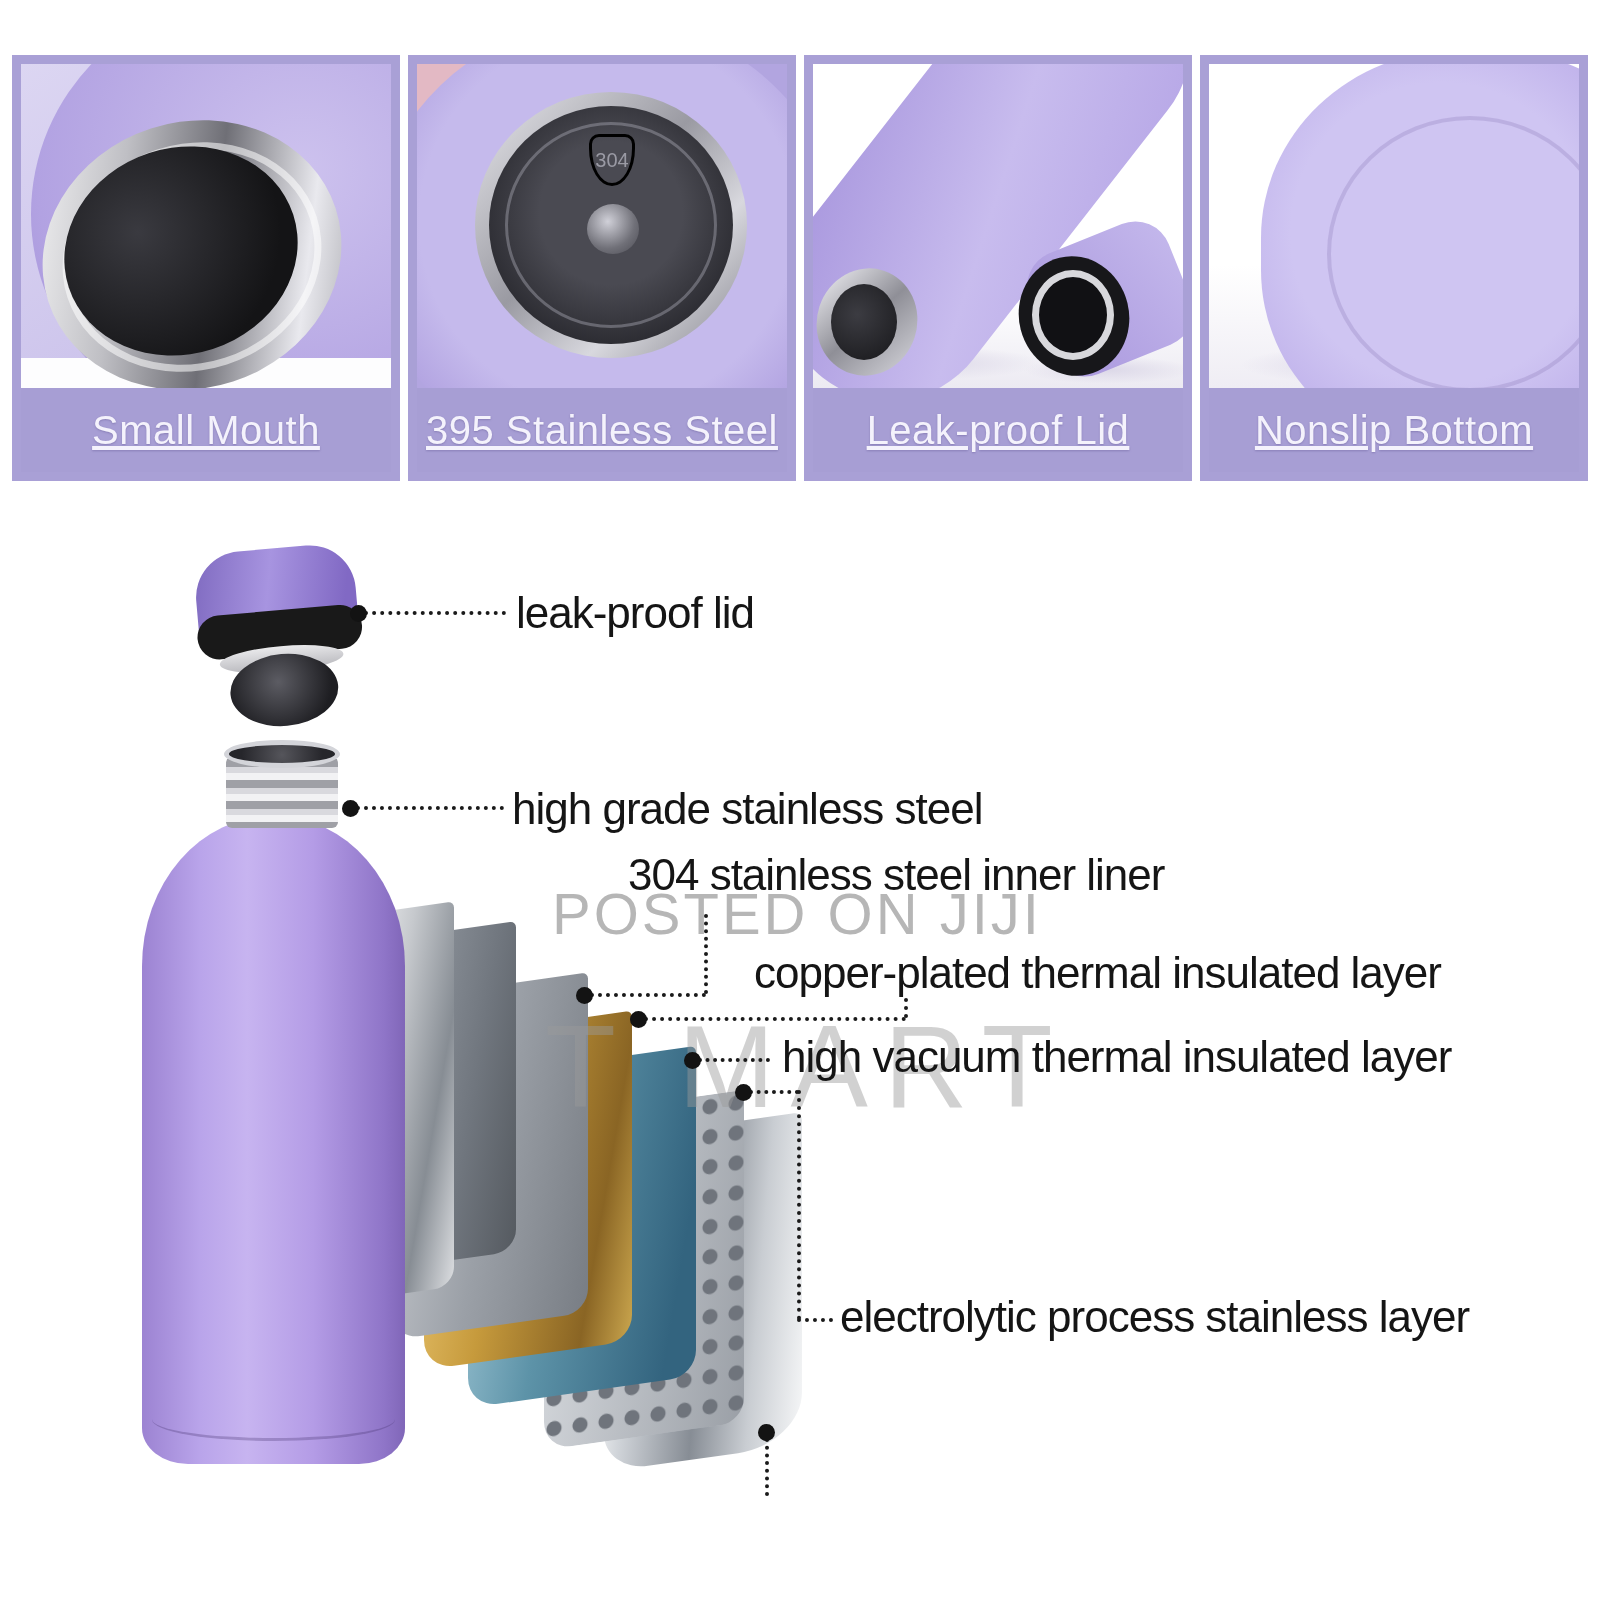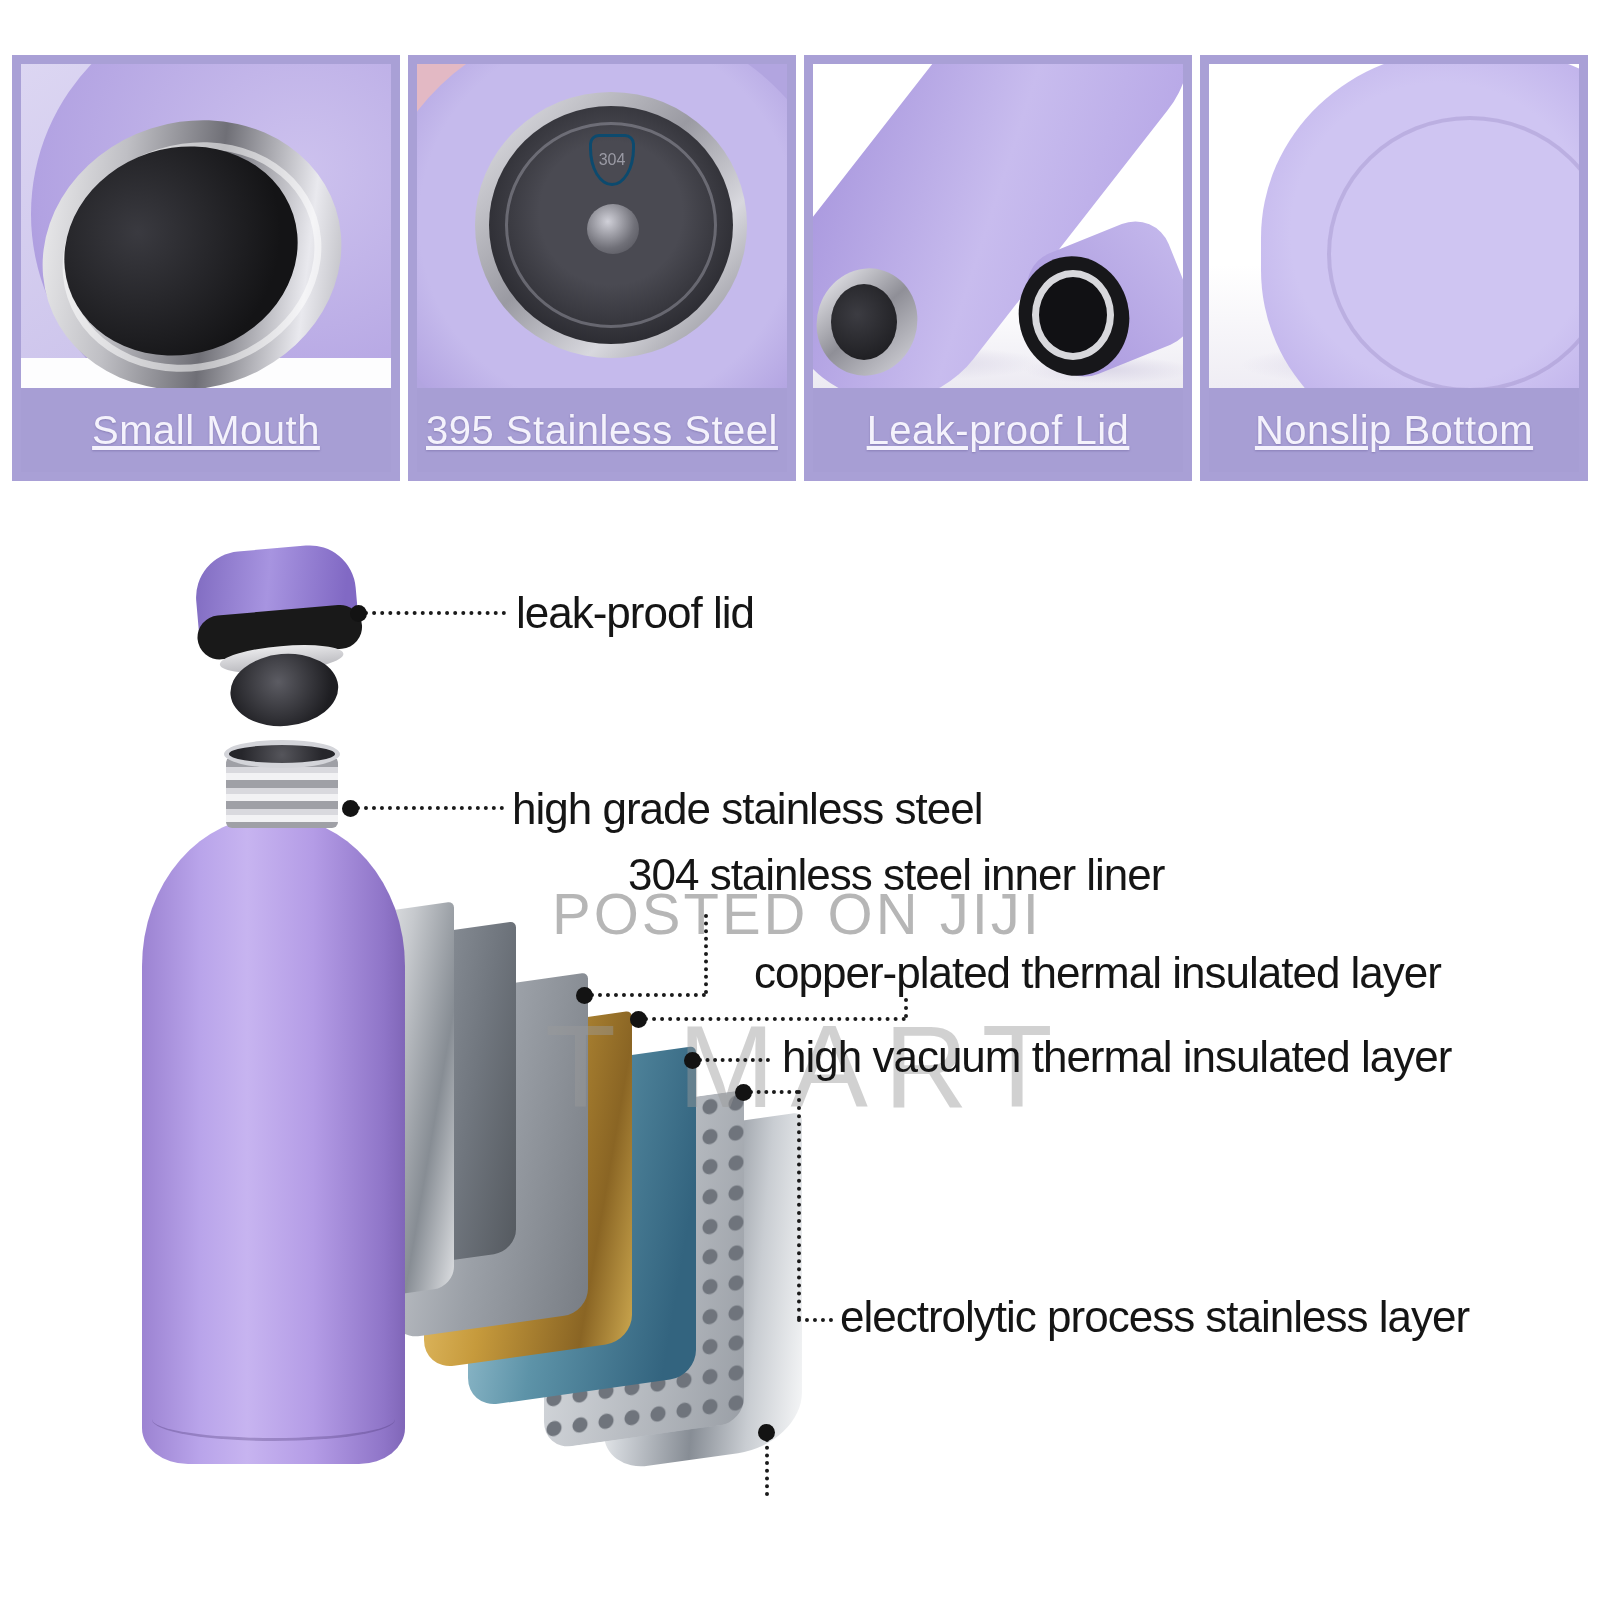--- a/index.html
+++ b/index.html
@@ -31,22 +31,22 @@
   .t2-hand{position:absolute;left:-70px;top:-80px;width:230px;height:210px;border-radius:50%;background:#e3b9c4;}
   .t2-shoulder{position:absolute;left:-45px;top:-45px;width:470px;height:450px;border-radius:50%;
         background:radial-gradient(circle at 50% 45%, #c5baec 55%, #ab9bdd 80%, #9886cf);}
   .t2-rim{position:absolute;left:58px;top:28px;width:272px;height:266px;border-radius:50%;
         background:linear-gradient(135deg,#e8e8ec,#9a9aa2 45%,#d8d8de 70%,#83838b);}
   .t2-dark{position:absolute;left:72px;top:42px;width:244px;height:238px;border-radius:50%;
         background:radial-gradient(circle at 50% 45%, #4a4a52 40%, #2b2b31 75%, #1f1f24);}
   .t2-innerring{position:absolute;left:88px;top:58px;width:212px;height:206px;border-radius:50%;
         border:3px solid rgba(165,165,175,.45);box-sizing:border-box;}
   .t2-shield{position:absolute;left:172px;top:70px;width:46px;height:52px;box-sizing:border-box;
-        border:3px solid #0c4a6e;border-radius:10px 10px 50% 50%/10px 10px 72% 72%;
-        color:#9a9aa4;font-size:16px;display:flex;align-items:center;justify-content:center;}
+        border:3px solid #000000;border-radius:10px 10px 50% 50%/10px 10px 72% 72%;
+        color:#9a9aa4;font-size:20px;display:flex;align-items:center;justify-content:center;}
   .t2-dimple{position:absolute;left:170px;top:140px;width:52px;height:50px;border-radius:50%;
         background:radial-gradient(circle at 40% 35%, #d0d0d8, #707078 60%, #4a4a52);}
 
   
   .t3-bg{position:absolute;inset:0;background:linear-gradient(#ffffff 72%,#eceaf2);}
   .t3-shadow1{position:absolute;left:-10px;top:282px;width:240px;height:34px;border-radius:50%;
         background:radial-gradient(#dcd8e8, rgba(220,216,232,0) 70%);}
   .t3-shadow2{position:absolute;left:210px;top:292px;width:170px;height:28px;border-radius:50%;
         background:radial-gradient(#dcd8e8, rgba(220,216,232,0) 70%);}
   .t3-bottle{position:absolute;left:66px;top:-160px;width:214px;height:530px;border-radius:107px;

